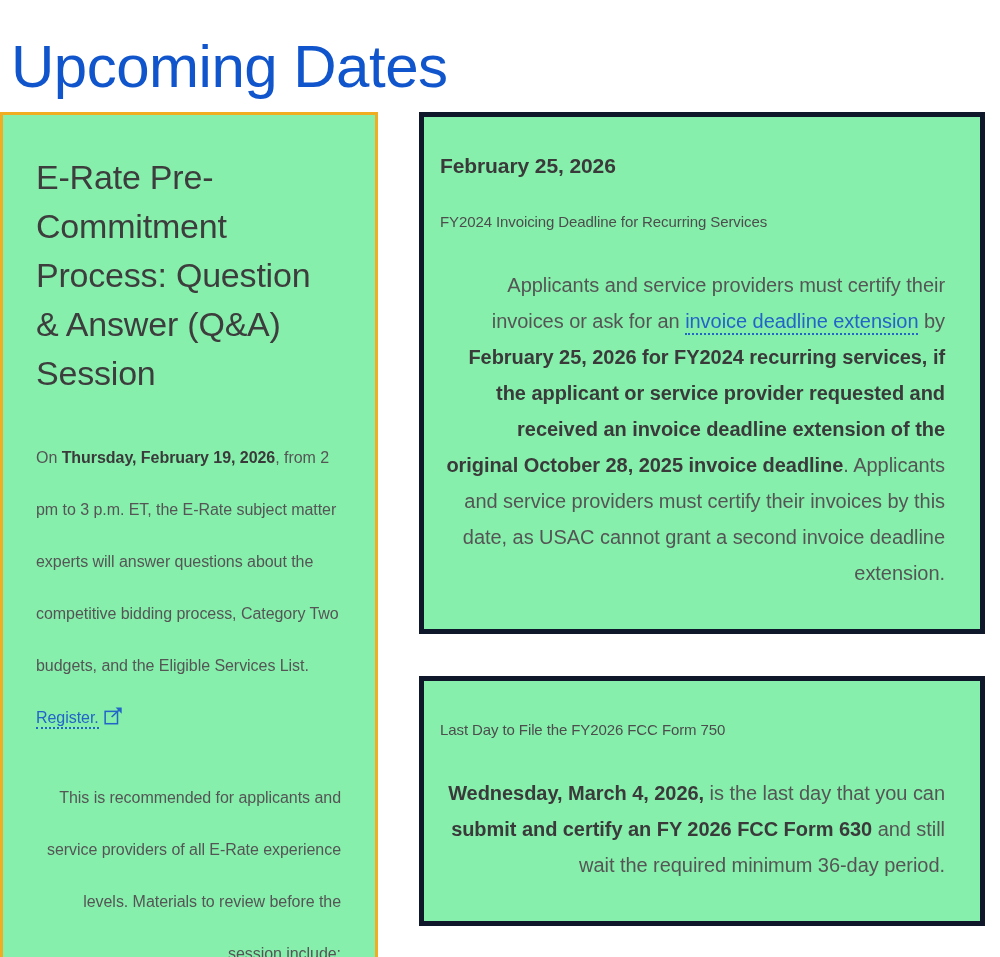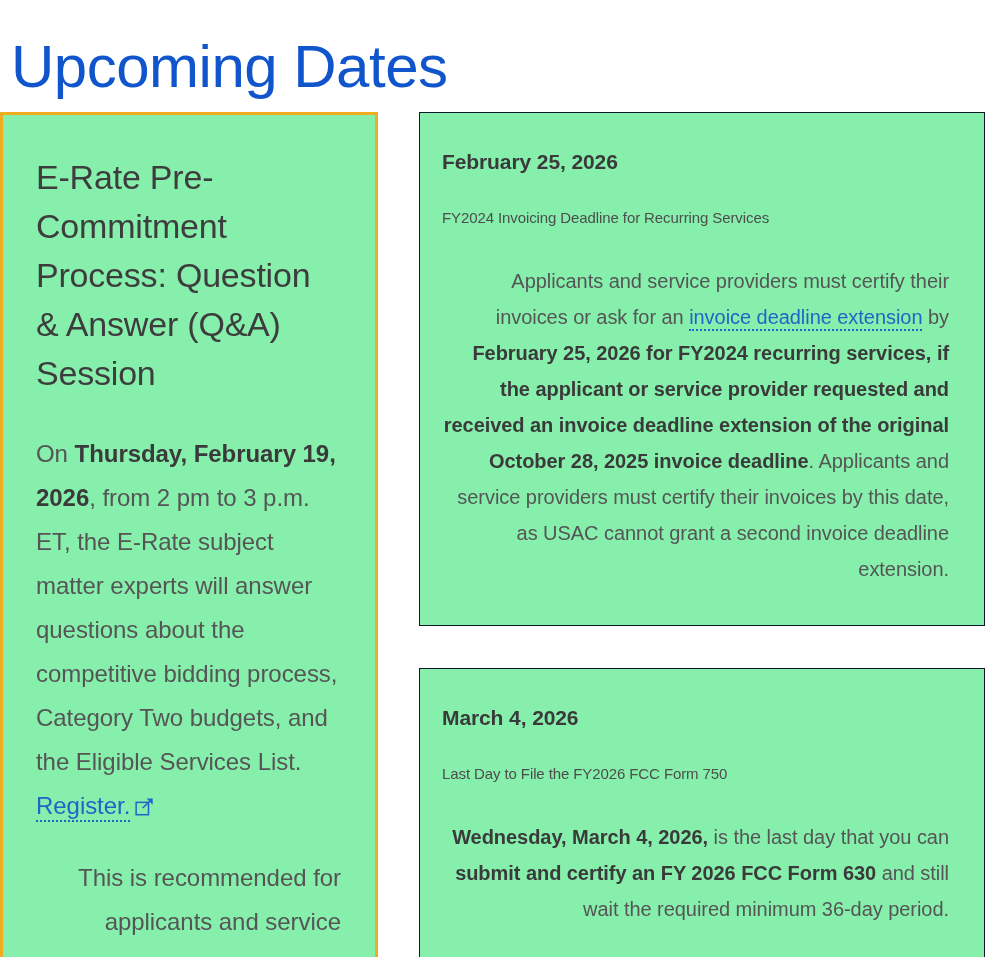--- a/index.html
+++ b/index.html
@@ -53,22 +53,22 @@
   .card {
     background: #86efac;
     position: relative;
   }
   .card--featured {
     border: 3px solid #f0ad22;
     padding: 38px 34px 40px 33px;
     min-height: 845px;
   }
   .card--plain {
-    border: 1px solid #0f172a;
-    padding: 34px 35px 38px 22px;
+    border: 5px solid #0f172a;
+    padding: 34px 35px 38px 16px;
   }
 
   
   .card-title {
     margin: 0 0 34px 0;
     font-size: 34px;
     line-height: 49px;
     font-weight: 400;
     color: #3d3d3d;
     letter-spacing: -0.2px;
@@ -87,22 +87,22 @@
     margin: 0 0 30px 0;
     font-size: 15px;
     line-height: 30px;
     font-weight: 400;
     color: #4d4d4d;
     letter-spacing: -0.1px;
   }
 
   .body-text {
     margin: 0 0 28px 0;
-    font-size: 24px;
-    line-height: 44px;
+    font-size: 16px;
+    line-height: 52px;
     font-weight: 400;
     color: #555555;
     letter-spacing: -0.05px;
   }
   .body-text:last-child { margin-bottom: 0; text-align: right; }
 
   .body-text--right {
     font-size: 20px;
     line-height: 36px;
   }
@@ -162,21 +162,20 @@
 
       <div class="card card--plain">
         <p class="event-date">February 25, 2026</p>
 
         <p class="event-subtitle">FY2024 Invoicing Deadline for Recurring Services</p>
 
         <p class="body-text body-text--right"><span>Applicants and service providers must certify their invoices or ask for an </span><a class="inline-link" href="#">invoice deadline extension</a><span> by </span><strong class="em">February 25, 2026 for FY2024 recurring services, if the applicant or service provider requested and received an invoice deadline extension of the original October 28, 2025 invoice deadline</strong><span>. Applicants and service providers must certify their invoices by this date, as USAC cannot grant a second invoice deadline extension.</span></p>
       </div>
 
       <div class="card card--plain">
-        <p class="event-date">March 4, 2026</p>
 
         <p class="event-subtitle">Last Day to File the FY2026 FCC Form 750</p>
 
         <p class="body-text body-text--right"><strong class="em">Wednesday, March 4, 2026,</strong><span> is the last day that you can </span><strong class="em">submit and certify an FY 2026 FCC Form 630</strong><span> and still wait the required minimum 36-day period.</span></p>
       </div>
 
     </div>
   </div>
 </div>
 

